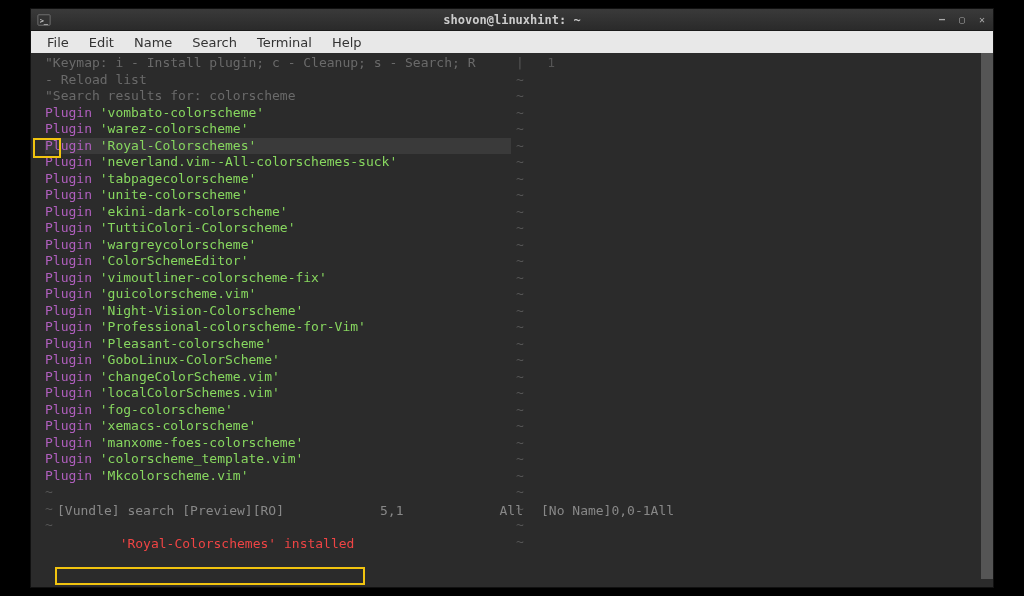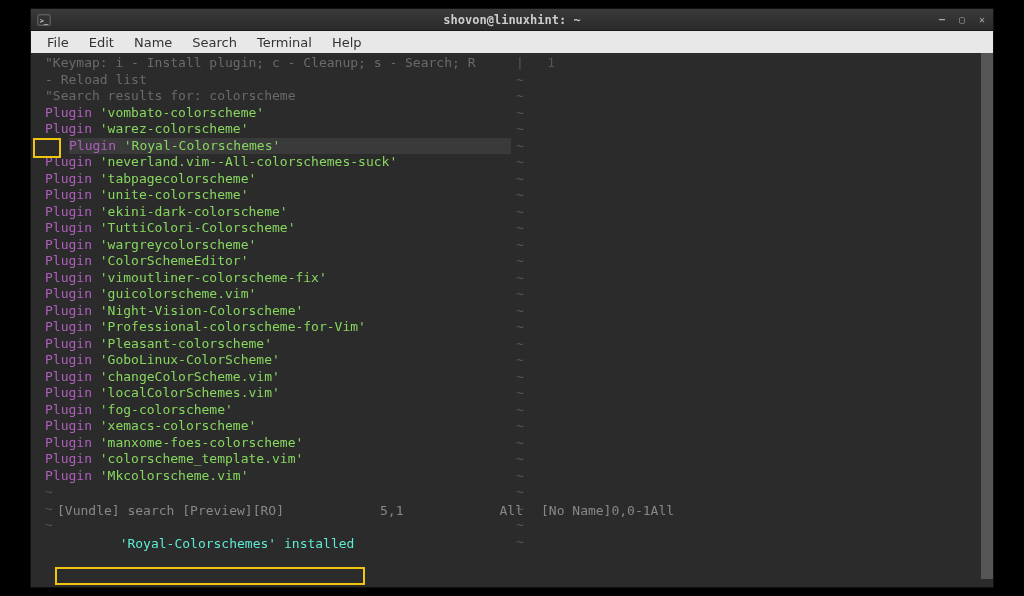--- a/index.html
+++ b/index.html
@@ -78,23 +78,23 @@
     background: #2b2b2b;
     padding: 2px 4px 2px 14px;
     position: relative;
     overflow: hidden;
     line-height: 16.5px;
   }
   .line { white-space: pre; }
   .dim { color: #6a6a6a; }
   .kw { color: #b05fbe; }
   .str { color: #87d75f; }
-  .hl-line { background: #3a3a3a; margin-left: 24px; }
+  .hl-line { background: #3a3a3a; }
   .gutter-tilde { color: #555; }
-  .cmdline { color: #5eead4; }
+  .cmdline { color: #ef4444; }
   .yellow-box1 {
     position: absolute;
     border: 2px solid #f1c40f;
     top: 83px;
     left: -12px;
     width: 28px;
     height: 20px;
     pointer-events: none;
   }
   .yellow-box2 {

